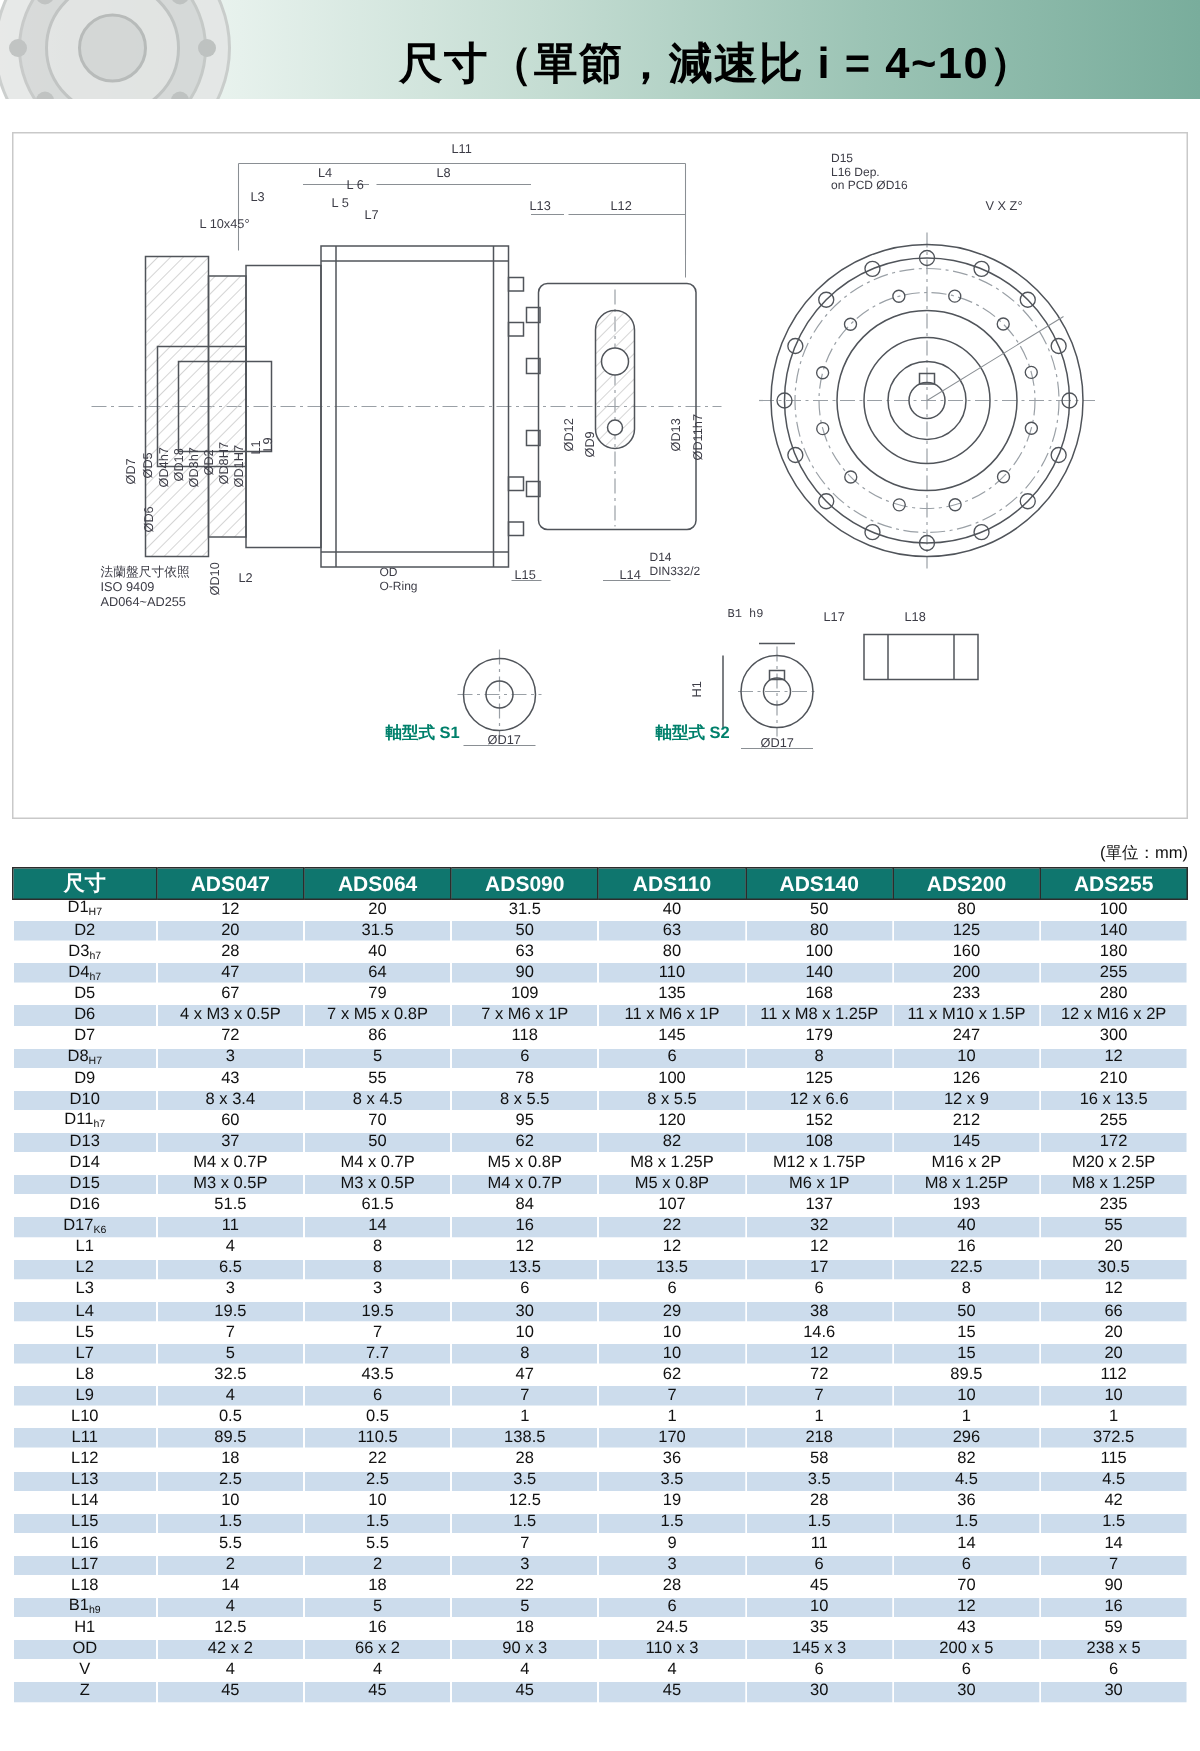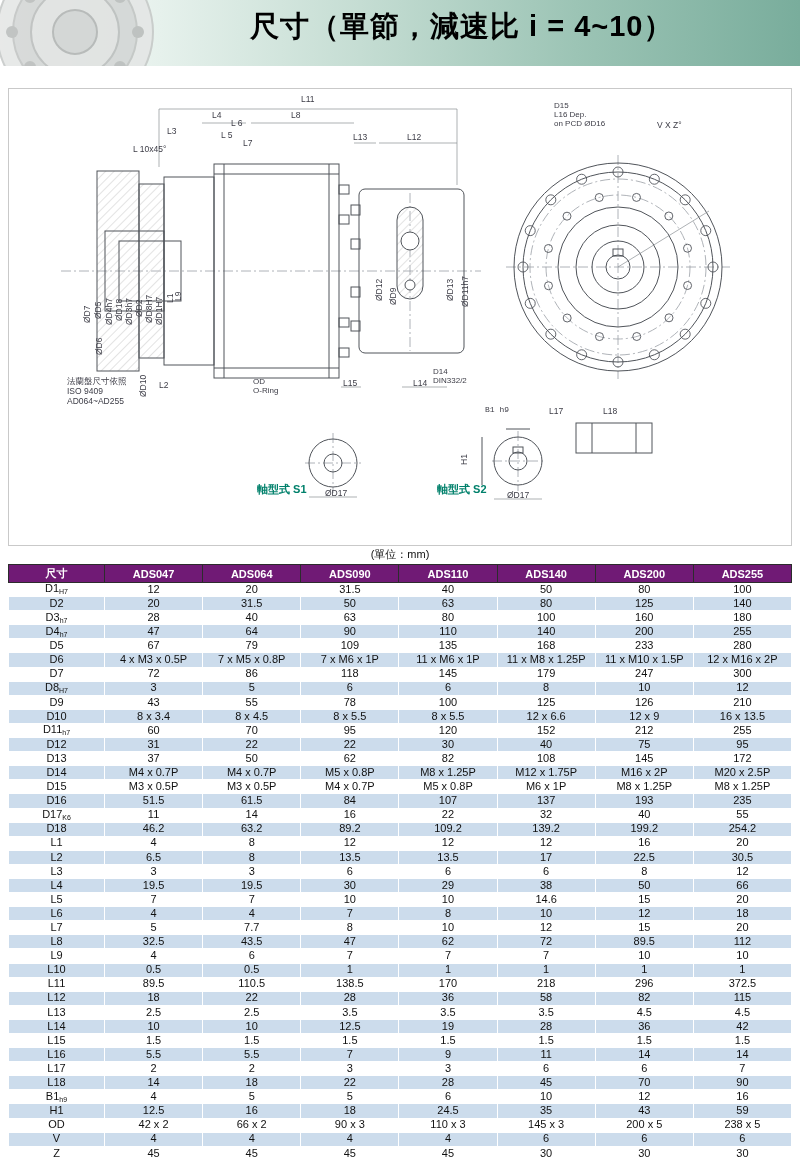--- a/index.html
+++ b/index.html
@@ -9,50 +9,50 @@
     font-family:"Liberation Sans", sans-serif; color:#111;
     overflow:hidden;
   }
   
   .banner {
     position:relative; width:800px; height:66px; overflow:hidden;
     background:linear-gradient(90deg,#ffffff 0%,#e6f1ec 20%,#c5ddd3 45%,#9cc4b5 72%,#79ad9c 100%);
   }
   .banner .gear-art { position:absolute; left:-20px; top:-30px; opacity:.85; }
   .banner h1 {
-    position:absolute; left:250px; top:7px; margin:0;
+    position:absolute; left:250px; top:7px; margin:16px;
     font-size:29px; font-weight:bold; letter-spacing:1px; color:#000;
     white-space:nowrap;
   }
   
   .drawing-box {
     position:relative; width:784px; height:458px;
     margin:22px 8px 0 8px; border:1px solid #c9c9c9; background:#fff;
   }
   .drawing-box svg { position:absolute; left:0; top:0; }
   #drawing-labels { position:absolute; left:0; top:0; width:100%; height:100%; }
   .dlbl {
     position:absolute; font-size:8.5px; line-height:1.15; color:#3c3c46;
     white-space:pre-line;
   }
   .dlbl.rot { transform:rotate(-90deg); transform-origin:0 0; }
   .dlbl.accent { color:#00806b; font-weight:bold; font-size:11px; }
   .dlbl.small { font-size:8px; }
   
   .unit-note {
-    width:784px; margin:1px 8px 2px 8px; text-align:center;
+    width:784px; margin:15px 8px 2px 8px; text-align:right;
     font-size:11px; color:#111;
   }
   
   table.dims {
     width:784px; margin:0 8px; border-collapse:collapse; table-layout:fixed;
     font-size:11px; border:1px solid #6f6f6f;
   }
   table.dims thead th {
-    background:#701a75; color:#fff; font-size:11px; font-weight:bold;
+    background:#0f766e; color:#fff; font-size:14px; font-weight:bold;
     height:18px; padding:1px 0; border:1px solid #2c2c2c;
   }
   table.dims td {
     text-align:center; height:14.1px; padding:0 1px; line-height:1.05;
     border:1px solid rgba(255,255,255,.95);
     overflow:hidden; white-space:nowrap;
   }
   table.dims tbody tr:nth-child(odd)  { background:#ffffff; }
   table.dims tbody tr:nth-child(even) { background:#ccdcec; }
   table.dims td.rowlabel { font-weight:normal; }
@@ -209,21 +209,21 @@
       <span class="dlbl" style="left: 282px; top: 22px;">L8</span>
       <span class="dlbl" style="left: 158px; top: 38px;">L3</span>
       <span class="dlbl" style="left: 212px; top: 42px;">L 5</span>
       <span class="dlbl" style="left: 234px; top: 50px;">L7</span>
       <span class="dlbl" style="left: 124px; top: 56px;">L 10x45°</span>
       <span class="dlbl" style="left: 344px; top: 44px;">L13</span>
       <span class="dlbl" style="left: 398px; top: 44px;">L12</span>
       <span class="dlbl small" style="left: 545px; top: 12px;">D15
 L16 Dep.
 on PCD ØD16</span>
-      <span class="dlbl" style="left: 648px; top: 32px;">V X Z°</span>
+      <span class="dlbl" style="left: 648px; top: 44px;">V X Z°</span>
       <span class="dlbl rot" style="left: 74px; top: 234px;">ØD7</span>
       <span class="dlbl rot" style="left: 85px; top: 230px;">ØD5</span>
       <span class="dlbl rot" style="left: 96px; top: 236px;">ØD4h7</span>
       <span class="dlbl rot" style="left: 106px; top: 232px;">ØD18</span>
       <span class="dlbl rot" style="left: 116px; top: 236px;">ØD3h7</span>
       <span class="dlbl rot" style="left: 126px; top: 228px;">ØD2</span>
       <span class="dlbl rot" style="left: 136px; top: 234px;">ØD8H7</span>
       <span class="dlbl rot" style="left: 146px; top: 236px;">ØD1H7</span>
       <span class="dlbl rot" style="left: 157px; top: 214px;">L1</span>
       <span class="dlbl rot" style="left: 165px; top: 212px;">L9</span>
@@ -384,30 +384,20 @@
         <td class="rowlabel">D11<sub>h7</sub></td>
         <td>60</td>
         <td>70</td>
         <td>95</td>
         <td>120</td>
         <td>152</td>
         <td>212</td>
         <td>255</td>
       </tr>
       <tr>
-        <td class="rowlabel">D12</td>
-        <td>31</td>
-        <td>22</td>
-        <td>22</td>
-        <td>30</td>
-        <td>40</td>
-        <td>75</td>
-        <td>95</td>
-      </tr>
-      <tr>
         <td class="rowlabel">D13</td>
         <td>37</td>
         <td>50</td>
         <td>62</td>
         <td>82</td>
         <td>108</td>
         <td>145</td>
         <td>172</td>
       </tr>
       <tr>
@@ -444,30 +434,20 @@
         <td class="rowlabel">D17<sub>K6</sub></td>
         <td>11</td>
         <td>14</td>
         <td>16</td>
         <td>22</td>
         <td>32</td>
         <td>40</td>
         <td>55</td>
       </tr>
       <tr>
-        <td class="rowlabel">D18</td>
-        <td>46.2</td>
-        <td>63.2</td>
-        <td>89.2</td>
-        <td>109.2</td>
-        <td>139.2</td>
-        <td>199.2</td>
-        <td>254.2</td>
-      </tr>
-      <tr>
         <td class="rowlabel">L1</td>
         <td>4</td>
         <td>8</td>
         <td>12</td>
         <td>12</td>
         <td>12</td>
         <td>16</td>
         <td>20</td>
       </tr>
       <tr>
@@ -504,30 +484,20 @@
         <td class="rowlabel">L5</td>
         <td>7</td>
         <td>7</td>
         <td>10</td>
         <td>10</td>
         <td>14.6</td>
         <td>15</td>
         <td>20</td>
       </tr>
       <tr>
-        <td class="rowlabel">L6</td>
-        <td>4</td>
-        <td>4</td>
-        <td>7</td>
-        <td>8</td>
-        <td>10</td>
-        <td>12</td>
-        <td>18</td>
-      </tr>
-      <tr>
         <td class="rowlabel">L7</td>
         <td>5</td>
         <td>7.7</td>
         <td>8</td>
         <td>10</td>
         <td>12</td>
         <td>15</td>
         <td>20</td>
       </tr>
       <tr>

